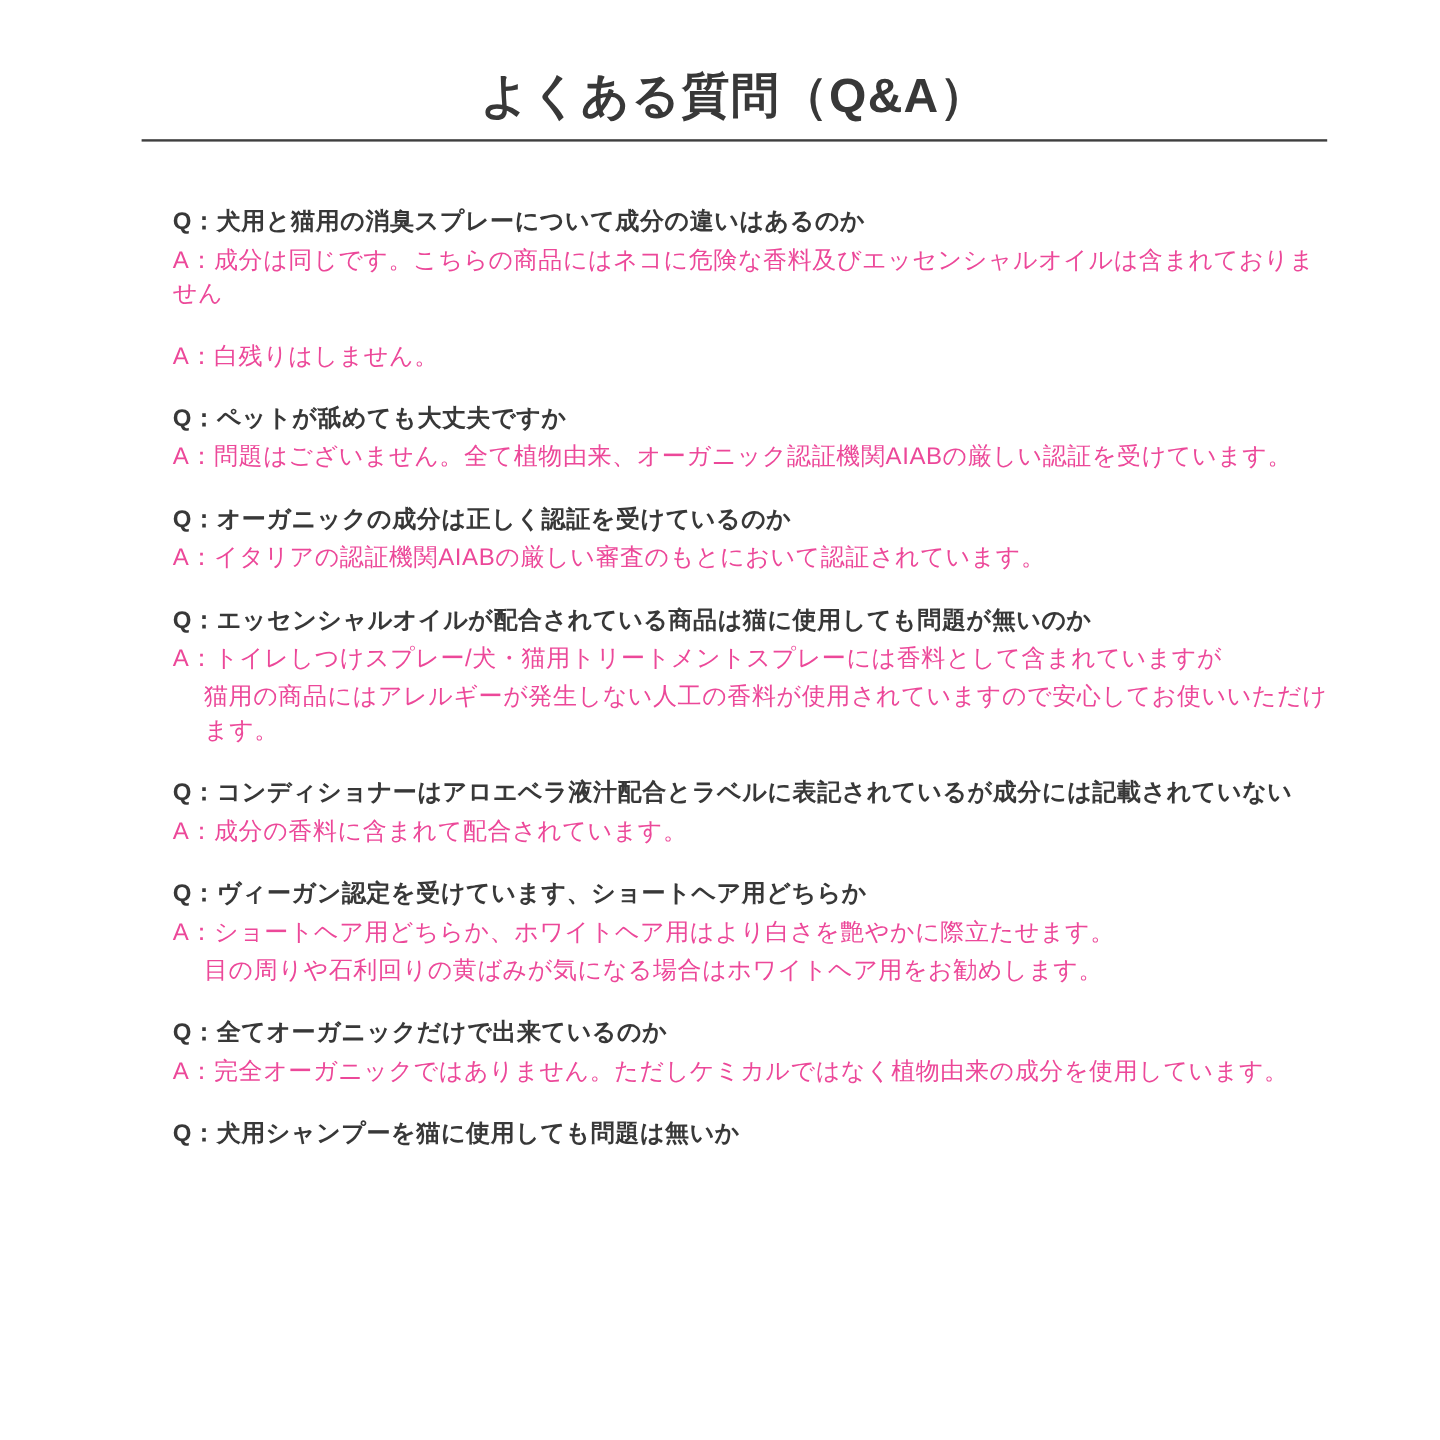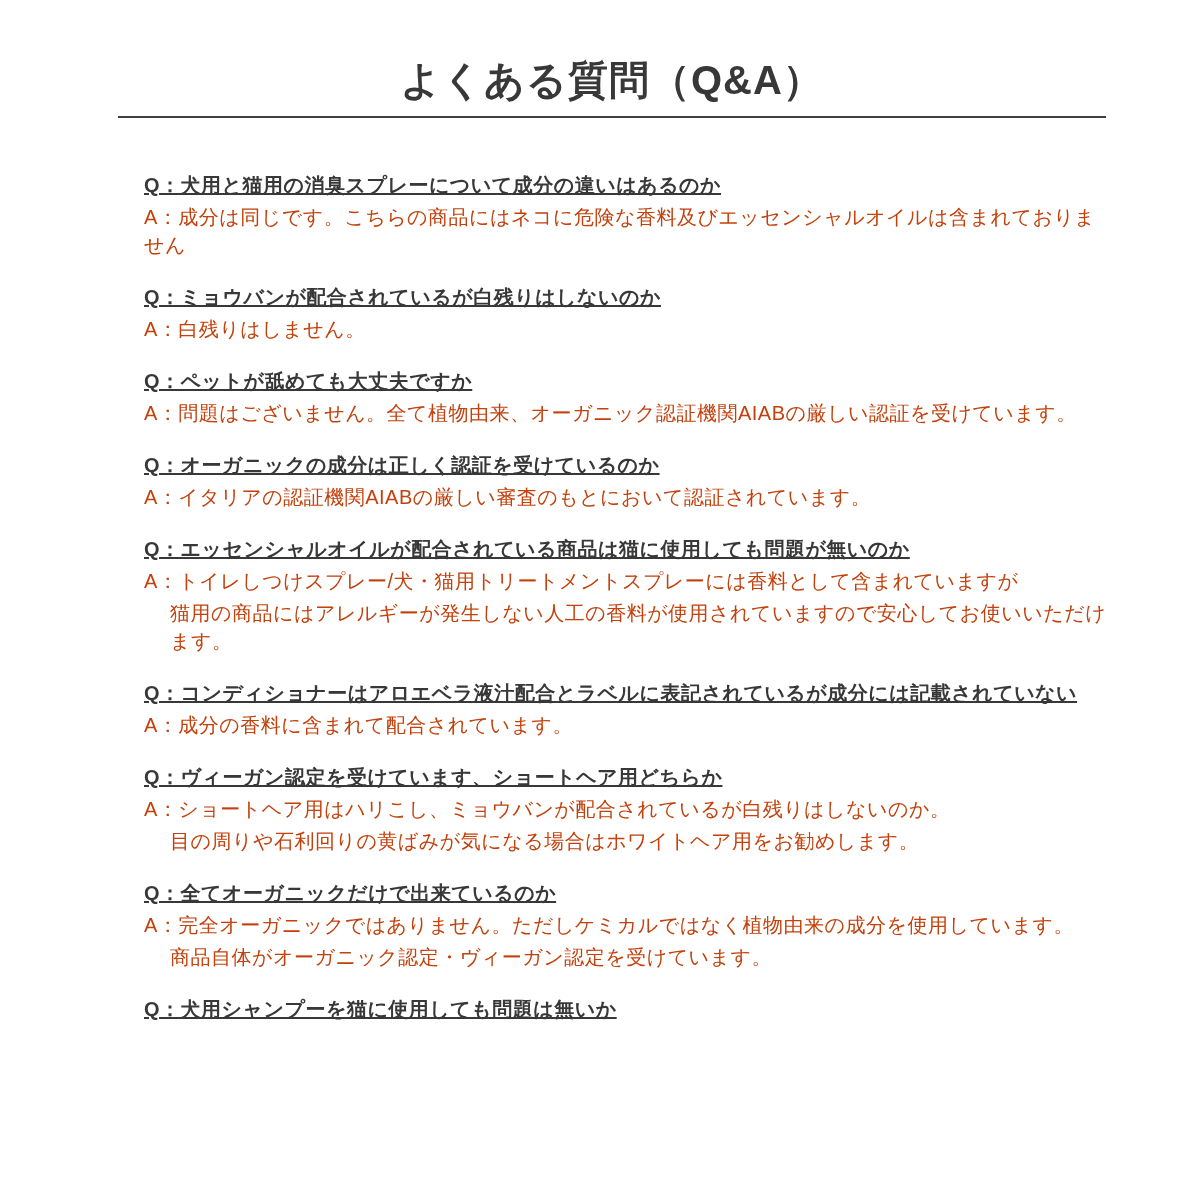--- a/index.html
+++ b/index.html
@@ -29,47 +29,45 @@
     padding-left: 120px;
     padding-right: 90px;
   }
   .faq { margin-bottom: 24px; }
   .q {
     font-size: 20px;
     line-height: 28px;
     font-weight: bold;
     color: #383838;
     letter-spacing: 0.5px;
-    text-decoration: underline;
   }
   .a {
     font-size: 20px;
     line-height: 28px;
     font-weight: normal;
-    color: #c2410c;
+    color: #ec4899;
     letter-spacing: 0.5px;
   }
   .a.cont { padding-left: 26px; }
 </style>
 </head>
 <body>
 
 <div class="page">
   <h1 class="title">よくある質問（Q&amp;A）</h1>
   <div class="divider"></div>
 
   <div class="faq-list">
 
     <section class="faq">
       <div class="q">Q：犬用と猫用の消臭スプレーについて成分の違いはあるのか</div>
       <div class="a">A：成分は同じです。こちらの商品にはネコに危険な香料及びエッセンシャルオイルは含まれておりません</div>
     </section>
 
     <section class="faq">
-      <div class="q">Q：ミョウバンが配合されているが白残りはしないのか</div>
       <div class="a">A：白残りはしません。</div>
     </section>
 
     <section class="faq">
       <div class="q">Q：ペットが舐めても大丈夫ですか</div>
       <div class="a">A：問題はございません。全て植物由来、オーガニック認証機関AIABの厳しい認証を受けています。</div>
     </section>
 
     <section class="faq">
       <div class="q">Q：オーガニックの成分は正しく認証を受けているのか</div>
@@ -82,29 +80,28 @@
       <div class="a cont">猫用の商品にはアレルギーが発生しない人工の香料が使用されていますので安心してお使いいただけます。</div>
     </section>
 
     <section class="faq">
       <div class="q">Q：コンディショナーはアロエベラ液汁配合とラベルに表記されているが成分には記載されていない</div>
       <div class="a">A：成分の香料に含まれて配合されています。</div>
     </section>
 
     <section class="faq">
       <div class="q">Q：ヴィーガン認定を受けています、ショートヘア用どちらか</div>
-      <div class="a">A：ショートヘア用はハリこし、ミョウバンが配合されているが白残りはしないのか。</div>
+      <div class="a">A：ショートヘア用どちらか、ホワイトヘア用はより白さを艶やかに際立たせます。</div>
       <div class="a cont">目の周りや石利回りの黄ばみが気になる場合はホワイトヘア用をお勧めします。</div>
     </section>
 
 
     <section class="faq">
       <div class="q">Q：全てオーガニックだけで出来ているのか</div>
       <div class="a">A：完全オーガニックではありません。ただしケミカルではなく植物由来の成分を使用しています。</div>
-      <div class="a cont">商品自体がオーガニック認定・ヴィーガン認定を受けています。</div>
     </section>
 
 
     <section class="faq">
       <div class="q">Q：犬用シャンプーを猫に使用しても問題は無いか</div>
 
     </section>
 
   </div>
 </div>

